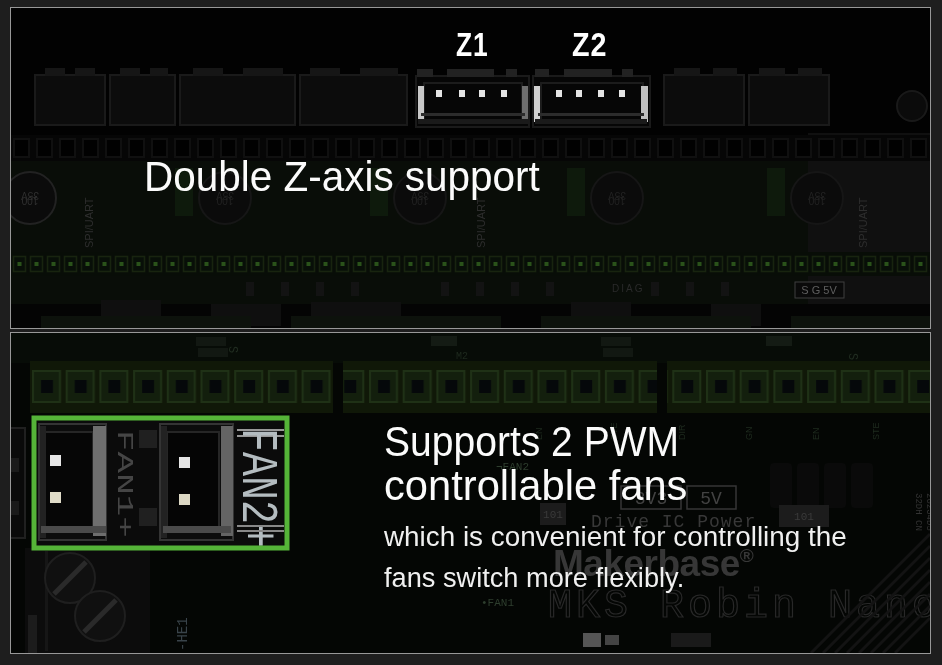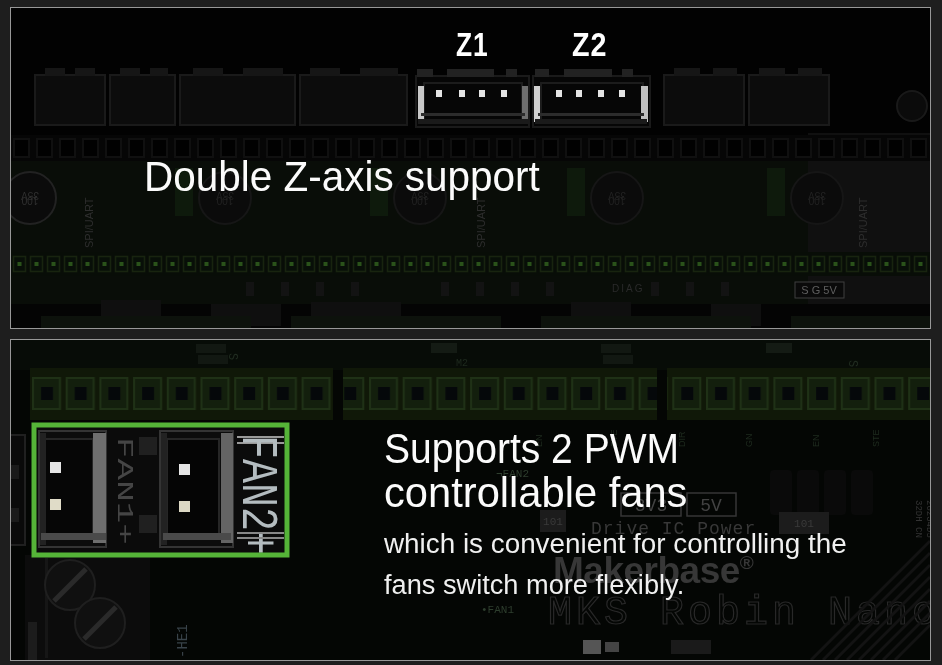--- a/index.html
+++ b/index.html
@@ -1,19 +1,19 @@
 <!DOCTYPE html>
 <html><head><meta charset="utf-8">
 <style>
 *{margin:0;padding:0;box-sizing:border-box}
 html,body{width:942px;height:665px;background:#1e1e1e;overflow:hidden;font-family:"Liberation Sans",sans-serif}
 body{position:relative}
 .sec{position:absolute;left:10px;width:921px;height:322px;border:1px solid #989898;background:#020202;overflow:hidden}
 #s1{top:7px}
-#s2{top:339px;background:#be185d}
+#s2{top:332px;background:#be185d}
 .sec svg{position:absolute;left:0;top:0}
 .hd{position:absolute;filter:blur(0px);color:#fbfbfb;font-size:43px;white-space:nowrap;line-height:44px;transform-origin:left top}
 .bd{position:absolute;filter:blur(0px);color:#f0f0f0;font-size:27px;line-height:40px;white-space:nowrap;transform-origin:left top}
 .zl{position:absolute;filter:blur(0px);color:#fff;font-weight:bold;font-size:33px;line-height:33px;letter-spacing:1px;transform-origin:left top}
 </style></head>
 <body>
 <div class="sec" id="s1">
 <svg width="919" height="320" viewBox="0 0 919 320">
 <defs>
 <pattern id="holes1" x="0" y="127" width="23" height="26" patternUnits="userSpaceOnUse">

